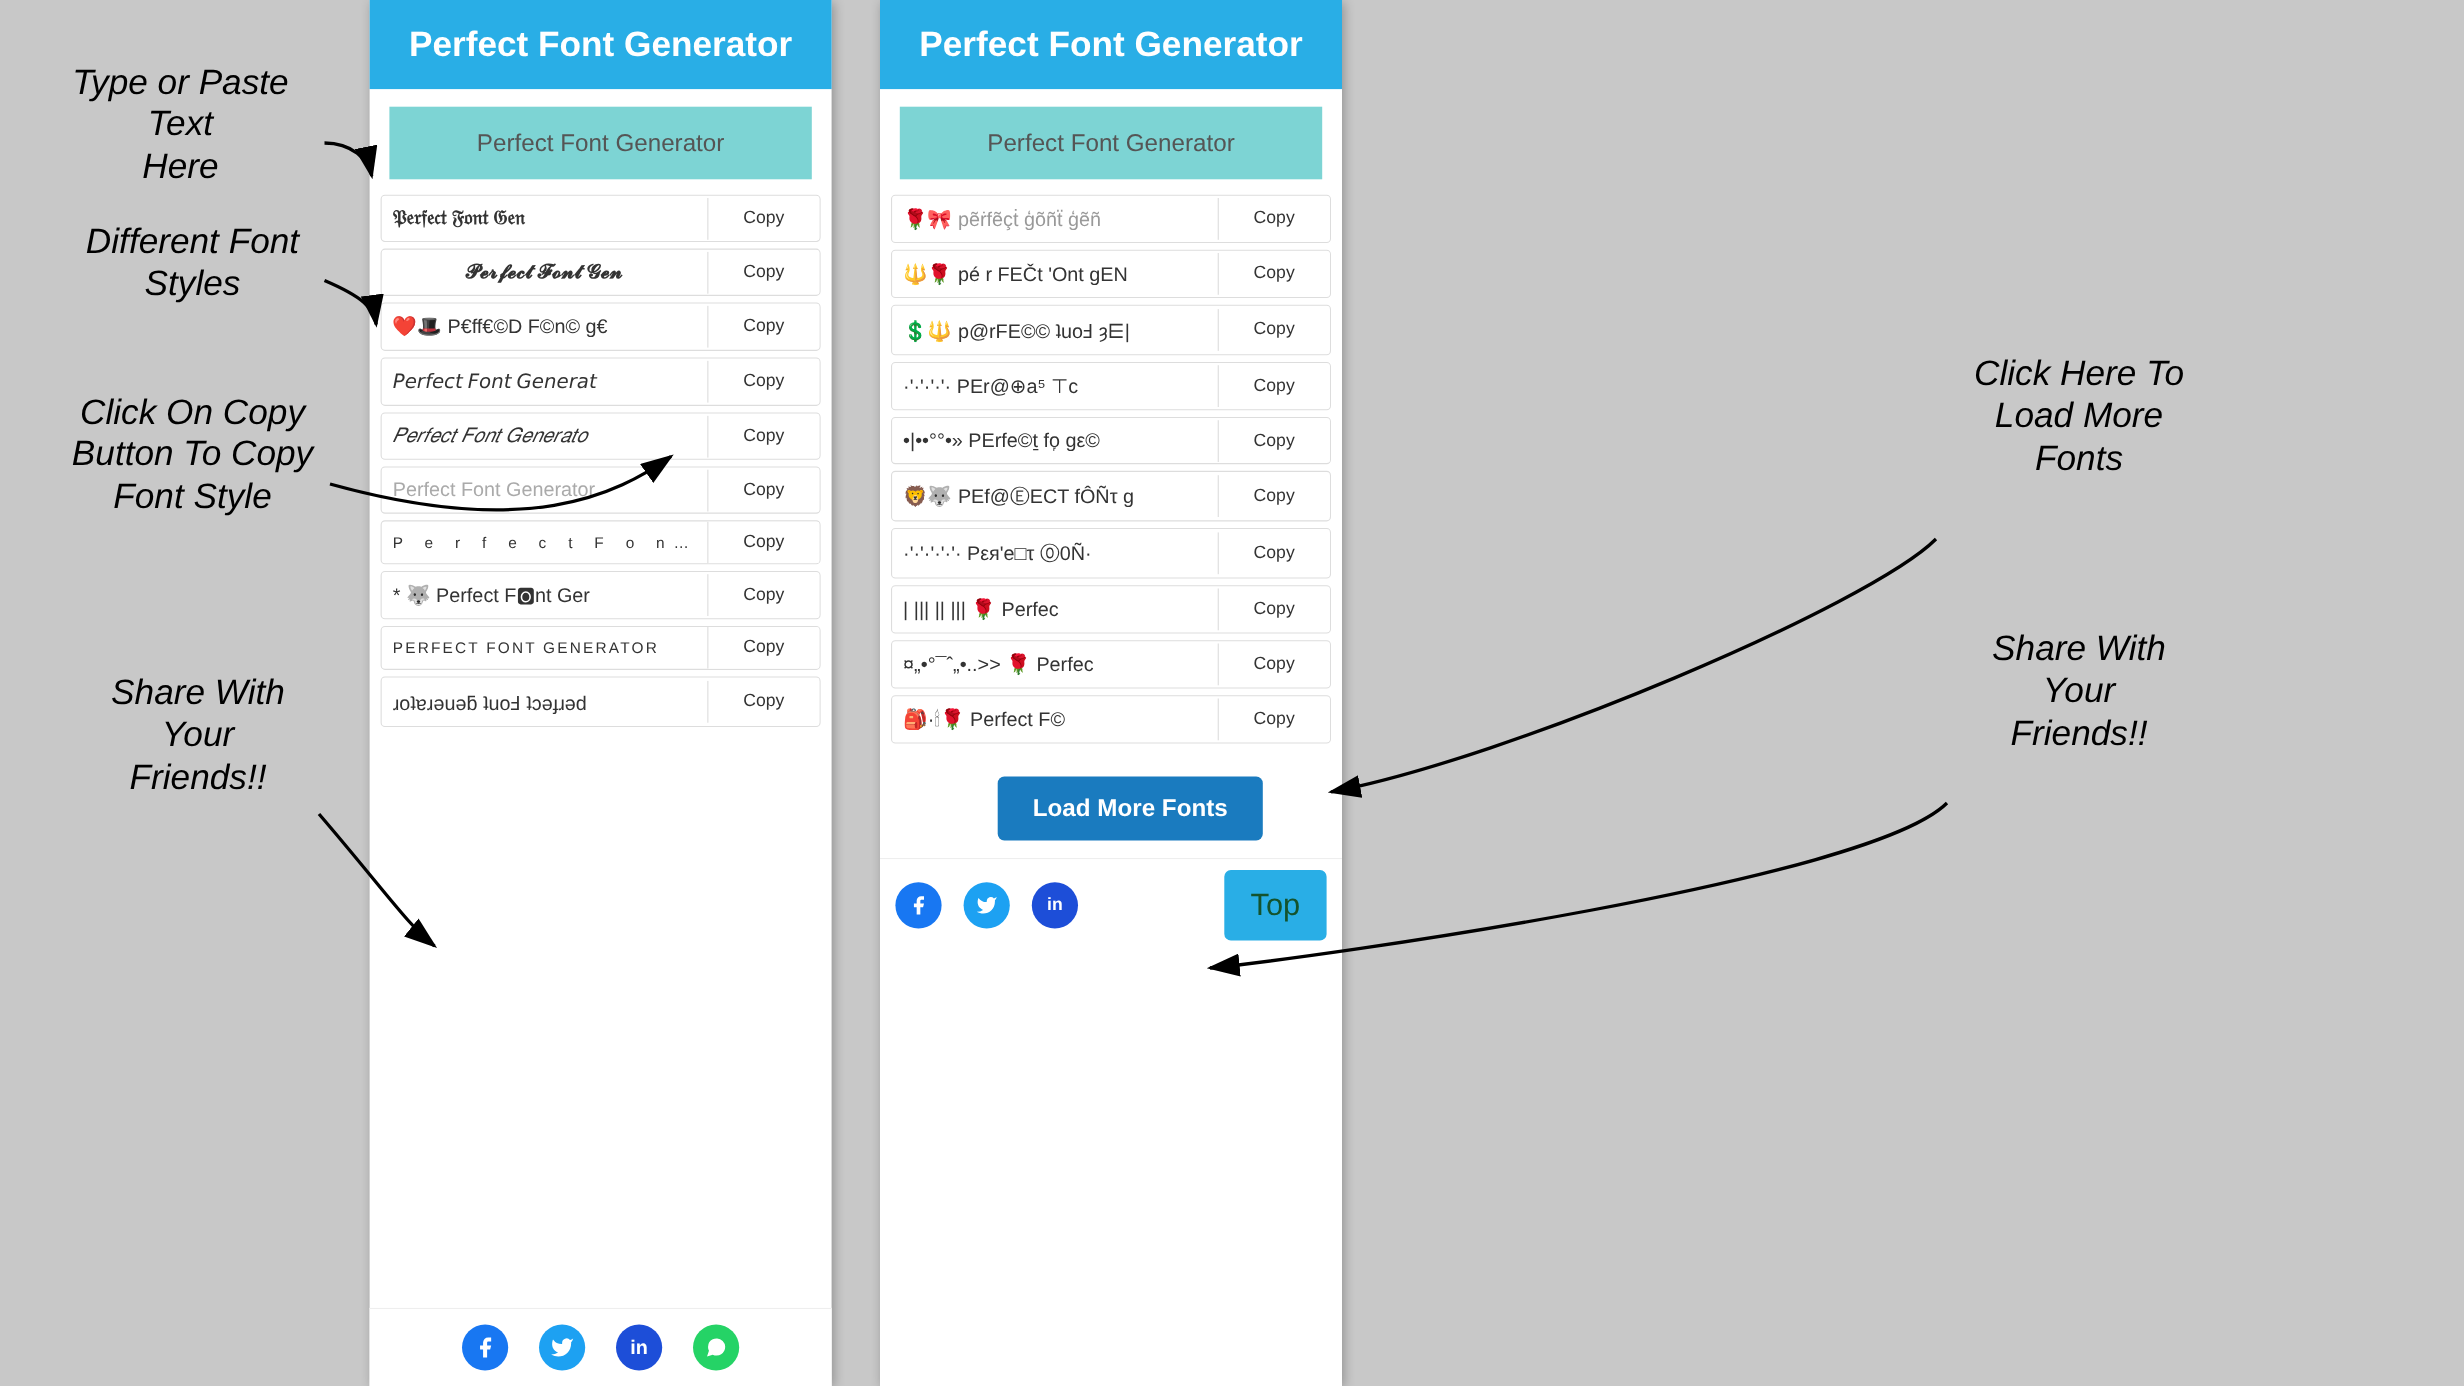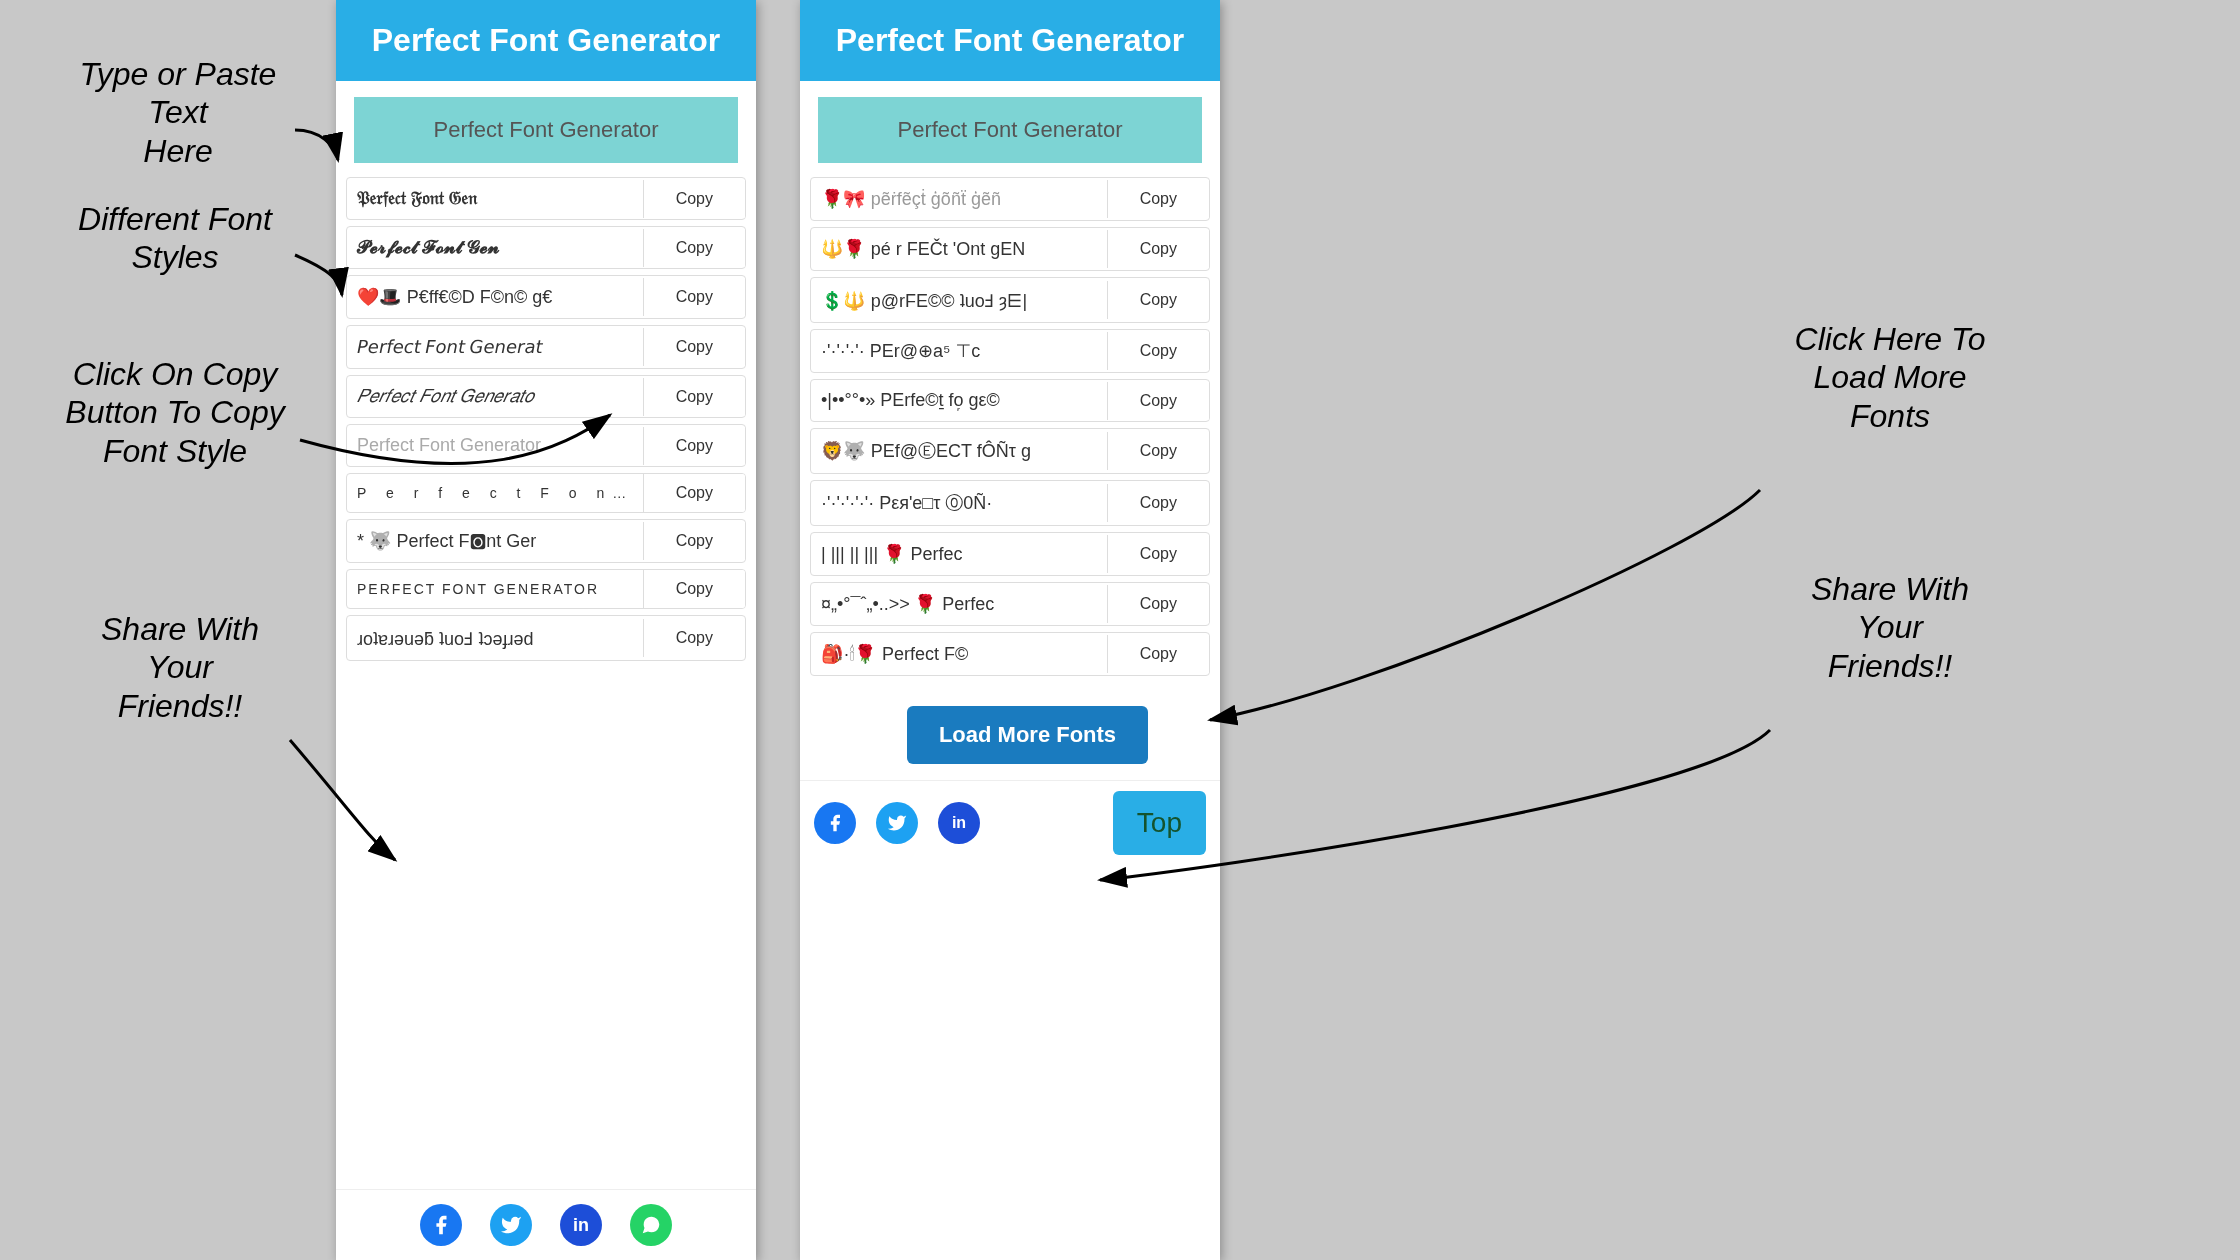--- a/index.html
+++ b/index.html
@@ -188,21 +188,21 @@
   <div class="panel-header">Perfect Font Generator</div>
   <input class="panel-input" type="text" value="Perfect Font Generator" placeholder="Perfect Font Generator" style="">
   <div class="font-list">
 
     <div class="font-row">
       <span class="font-text font-oldeng">𝔓𝔢𝔯𝔣𝔢𝔠𝔱 𝔉𝔬𝔫𝔱 𝔊𝔢𝔫</span>
       <button class="copy-btn">Copy</button>
     </div>
 
     <div class="font-row">
-      <span class="font-text" style="font-family: Georgia, serif; font-weight: bold;">𝓟𝓮𝓻𝓯𝓮𝓬𝓽 𝓕𝓸𝓷𝓽 𝓖𝓮𝓷</span>
+      <span class="font-text" style="font-family: Georgia, serif; font-weight: bold; text-align: center;">𝓟𝓮𝓻𝓯𝓮𝓬𝓽 𝓕𝓸𝓷𝓽 𝓖𝓮𝓷</span>
       <button class="copy-btn">Copy</button>
     </div>
 
     <div class="font-row">
       <span class="font-text">❤️🎩 P€ff€©D F©n© g€</span>
       <button class="copy-btn">Copy</button>
     </div>
 
     <div class="font-row">
       <span class="font-text font-italic-serif">𝘗𝘦𝘳𝘧𝘦𝘤𝘵 𝘍𝘰𝘯𝘵 𝘎𝘦𝘯𝘦𝘳𝘢𝘵</span>
@@ -334,21 +334,21 @@
         <svg width="20" height="20" viewBox="0 0 24 24" fill="white">
             <path d="M23 3a10.9 10.9 0 0 1-3.14 1.53 4.48 4.48 0 0 0-7.86 3v1A10.66 10.66 0 0 1 3 4s-4 9 5 13a11.64 11.64 0 0 1-7 2c9 5 20 0 20-11.5a4.5 4.5 0 0 0-.08-.83A7.72 7.72 0 0 0 23 3z"></path>
           </svg>
       </div>
       <div class="share-icon li-icon" style="font-size:16px; font-weight:bold; font-family:Arial;">in</div>
     </div>
     <button class="top-btn">Top</button>
   </div>
 </div>
 
-<div class="annotation" style="left: 48px; top: 55px; width: 260px;">Type or Paste Text<br>Here</div>
+<div class="annotation" style="left: 34px; top: 55px; width: 260px;">Type or Paste Text<br>Here</div>
 <div class="annotation" style="left: 50px; top: 200px; width: 250px;">Different Font<br>Styles</div>
 <div class="annotation" style="left: 40px; top: 355px; width: 270px;">Click On Copy<br>Button To Copy<br>Font Style</div>
 <div class="annotation" style="left: 60px; top: 610px; width: 240px;">Share With<br>Your<br>Friends!!</div>
 <div class="annotation" style="left: 1750px; top: 320px; width: 280px;">Click Here To<br>Load More<br>Fonts</div>
 <div class="annotation" style="left: 1750px; top: 570px; width: 280px;">Share With<br>Your<br>Friends!!</div>
 
 <svg class="arrows-svg">
 
   <defs>
     <marker id="arrowhead" markerWidth="10" markerHeight="7" refX="9" refY="3.5" orient="auto">

